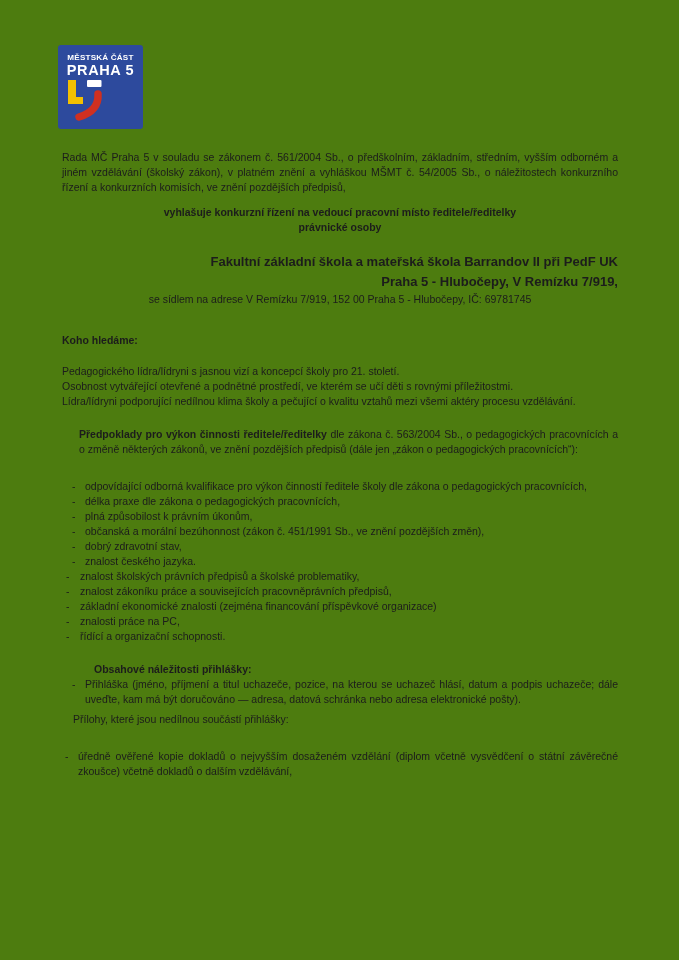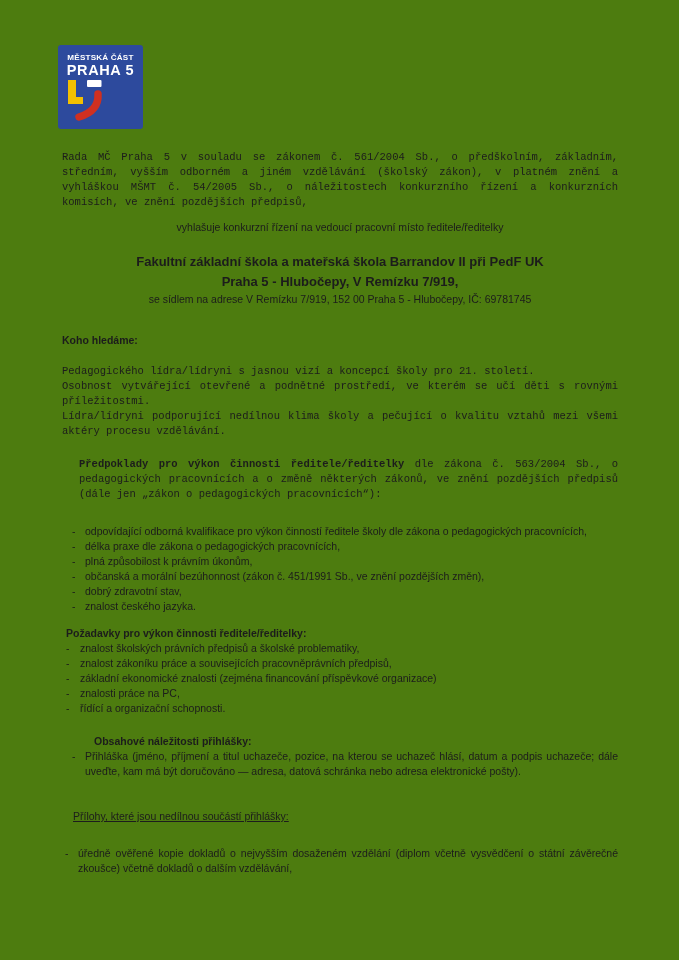--- a/index.html
+++ b/index.html
@@ -32,52 +32,52 @@
     font-weight: 700;
     font-size: 14.5px;
     letter-spacing: 0.6px;
   }
   .content {
     position: absolute;
     left: 62px;
     top: 150px;
     width: 556px;
   }
-  .just { text-align: justify; margin: 0; font-family: Liberation Mono, monospace; }
+  .just { text-align: justify; margin: 0; }
   .b { font-weight: 700; }
   .center { text-align: center; }
   .announce {
-    font-weight: 400;
+    font-weight: 700;
     line-height: 15px;
     margin-top: 10px;
   }
   .school-title {
     font-weight: 700;
     font-size: 13px;
     line-height: 19.5px;
     margin-top: 17px;
+    text-align: right;
   }
   .school-addr {
     line-height: 15px;
     margin-top: 1px;
   }
   .sec-heading { font-weight: 700; }
   .koho { margin-top: 26px; }
   .koho-para { margin-top: 16px; }
   .predpoklady { margin-top: 18px; margin-left: 17px; }
   .list { margin: 0; }
   .list-1 { margin-top: 22px; padding-left: 10px; }
   .pozadavky-head { margin-top: 12px; margin-left: 4px; }
   .list-2 { padding-left: 4px; }
   .obsahove-head { margin-top: 18px; margin-left: 32px; }
   .list-3 { padding-left: 10px; }
   .prilohy-head {
-    margin-top: 30px;
+    margin-top: 5px;
     margin-left: 11px;
-    text-decoration: underline;
   }
   .list-4 { margin-top: 22px; padding-left: 3px; }
   .li { display: flex; align-items: flex-start; }
   .li .dash { flex: none; width: 13px; }
   .list-2 .dash { width: 14px; }
   .li .li-text { flex: 1 1 auto; text-align: justify; }
   .li .li-text.no-just { text-align: left; }
 </style>
 </head>
 <body>
@@ -92,20 +92,21 @@
     <rect x="29" y="35" width="14.5" height="7" rx="1" fill="#ffffff"></rect>
     <path d="M40,49 Q41,66 21,72" fill="none" stroke-width="7.5" stroke-linecap="round" stroke="#d03020"></path>
   </svg>
 
   <div class="content">
 
     <p class="just">Rada MČ Praha 5 v souladu se zákonem č. 561/2004 Sb., o předškolním, základním, středním, vyšším odborném a jiném vzdělávání (školský zákon), v platném znění a vyhláškou MŠMT č. 54/2005 Sb., o náležitostech konkurzního řízení a konkurzních komisích, ve znění pozdějších předpisů,</p>
 
     <div class="center announce">
       <div>vyhlašuje konkurzní řízení na vedoucí pracovní místo ředitele/ředitelky</div>
+      <div>právnické osoby</div>
     </div>
 
     <div class="center school-title">
       <div>Fakultní základní škola a mateřská škola Barrandov II při PedF UK</div>
       <div>Praha 5 - Hlubočepy, V Remízku 7/919,</div>
     </div>
     <div class="center school-addr">se sídlem na adrese V Remízku 7/919, 152 00 Praha 5 - Hlubočepy, IČ: 69781745</div>
 
     <div class="sec-heading koho">Koho hledáme:</div>
     <div class="koho-para">
@@ -136,21 +137,20 @@
       <div class="li">
         <span class="dash">-</span>
         <span class="li-text no-just">dobrý zdravotní stav,</span>
       </div>
       <div class="li">
         <span class="dash">-</span>
         <span class="li-text no-just">znalost českého jazyka.</span>
       </div>
     </div>
 
-    <div class="sec-heading pozadavky-head">Požadavky pro výkon činnosti ředitele/ředitelky:</div>
     <div class="list list-2">
       <div class="li">
         <span class="dash">-</span>
         <span class="li-text no-just">znalost školských právních předpisů a školské problematiky,</span>
       </div>
       <div class="li">
         <span class="dash">-</span>
         <span class="li-text no-just">znalost zákoníku práce a souvisejících pracovněprávních předpisů,</span>
       </div>
       <div class="li">

